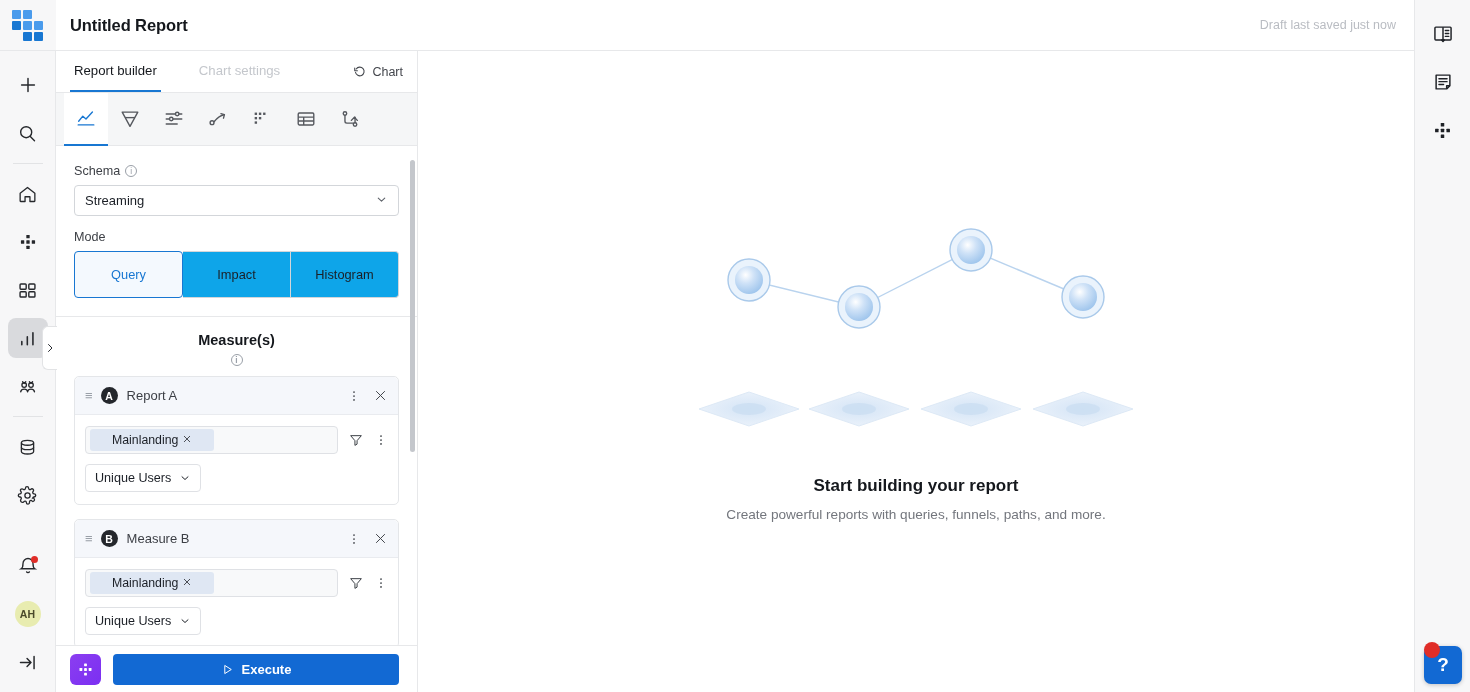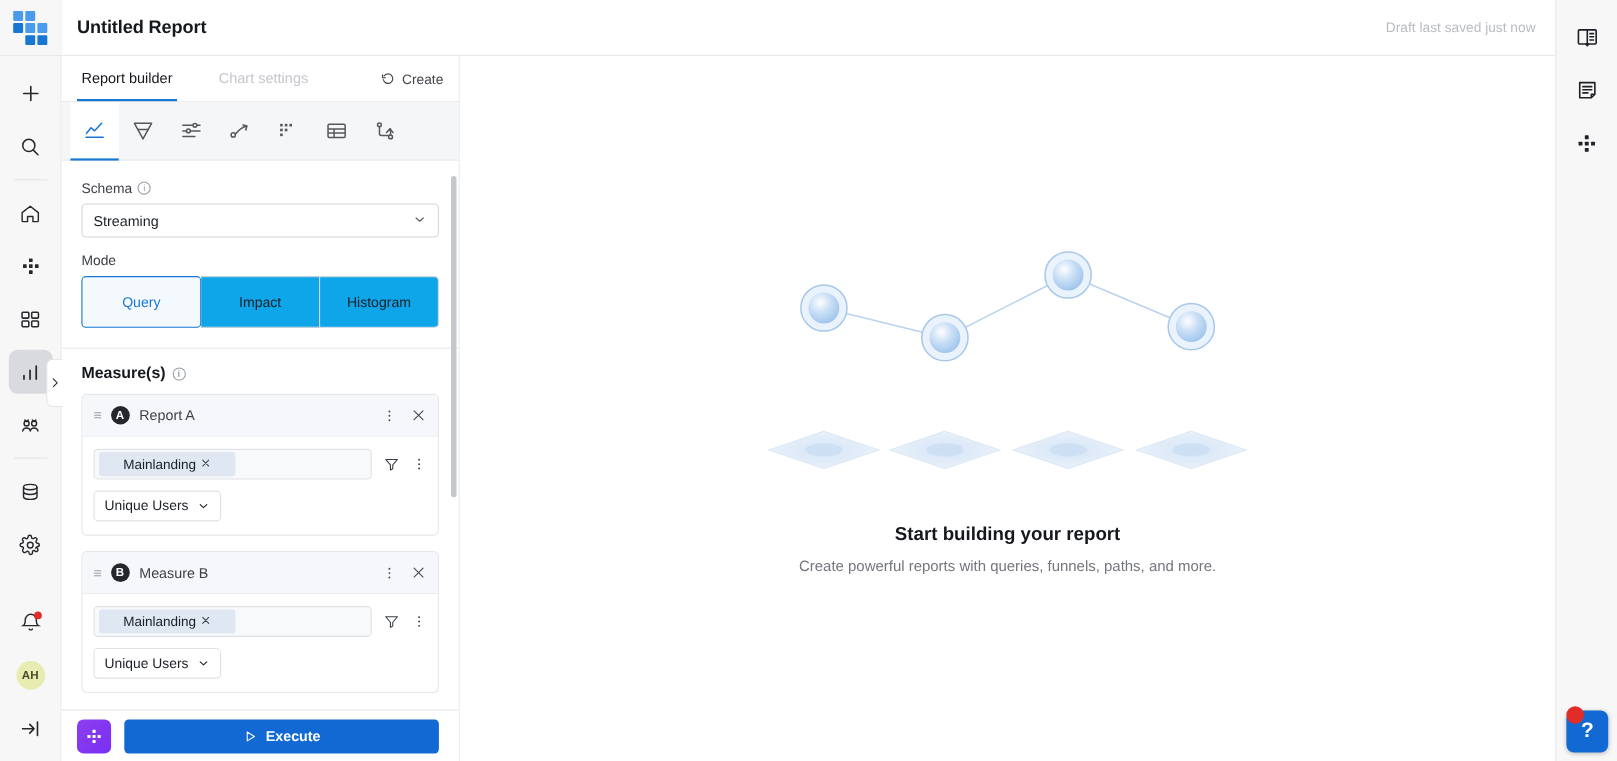--- a/index.html
+++ b/index.html
@@ -139,20 +139,21 @@
     color: #1877d2; border: 1px solid #1877d2; background: #f4f9fe;
     border-radius: 4px; z-index: 2;
   }
 
   .section-divider { height: 1px; background: #e7e8ea; margin: 18px -18px 0; }
 
   .section-title {
     font-size: 14.5px; font-weight: 600; color: #15181d;
     display: flex; align-items: center; gap: 6px;
     margin: 15px 0 10px;
+    flex-direction: column;
   }
 
   
   .measure-card { border: 1px solid #e4e6e9; border-radius: 5px; margin-bottom: 14px; background: #fff; }
   .measure-head {
     height: 38px; background: #f5f7fb; border-bottom: 1px solid #e9ebef;
     display: flex; align-items: center; padding: 0 10px 0 10px; border-radius: 5px 5px 0 0;
   }
   .drag-handle { color: #9aa0a8; font-size: 13px; cursor: grab; margin-right: 8px; line-height: 1; }
   .badge-letter {
@@ -378,21 +379,21 @@
       <div class="builder">
 
         <div class="tabs-row">
           <div class="tab active">Report builder</div>
           <div class="tab disabled">Chart settings</div>
           <div class="reset-btn">
             <svg width="13" height="13" viewBox="0 0 24 24" fill="none" stroke="currentColor" stroke-width="2" stroke-linecap="round" stroke-linejoin="round">
               <path d="M3.2 5.5v5h5"></path>
               <path d="M4.6 13.4a8 8 0 1 0 1.3-6"></path>
             </svg>
-            <span>Create</span>
+            <span>Chart</span>
           </div>
         </div>
 
         <div class="charttype-row">
           <div class="ct-icon active">
             <svg width="22" height="22" viewBox="0 0 24 24" fill="none" stroke="currentColor" stroke-width="1.5" stroke-linecap="round" stroke-linejoin="round">
               <path d="M3.5 19.5h17"></path>
               <path d="M4 15.5 8.5 10l3.5 3 7-7.5"></path>
             </svg>
           </div>

